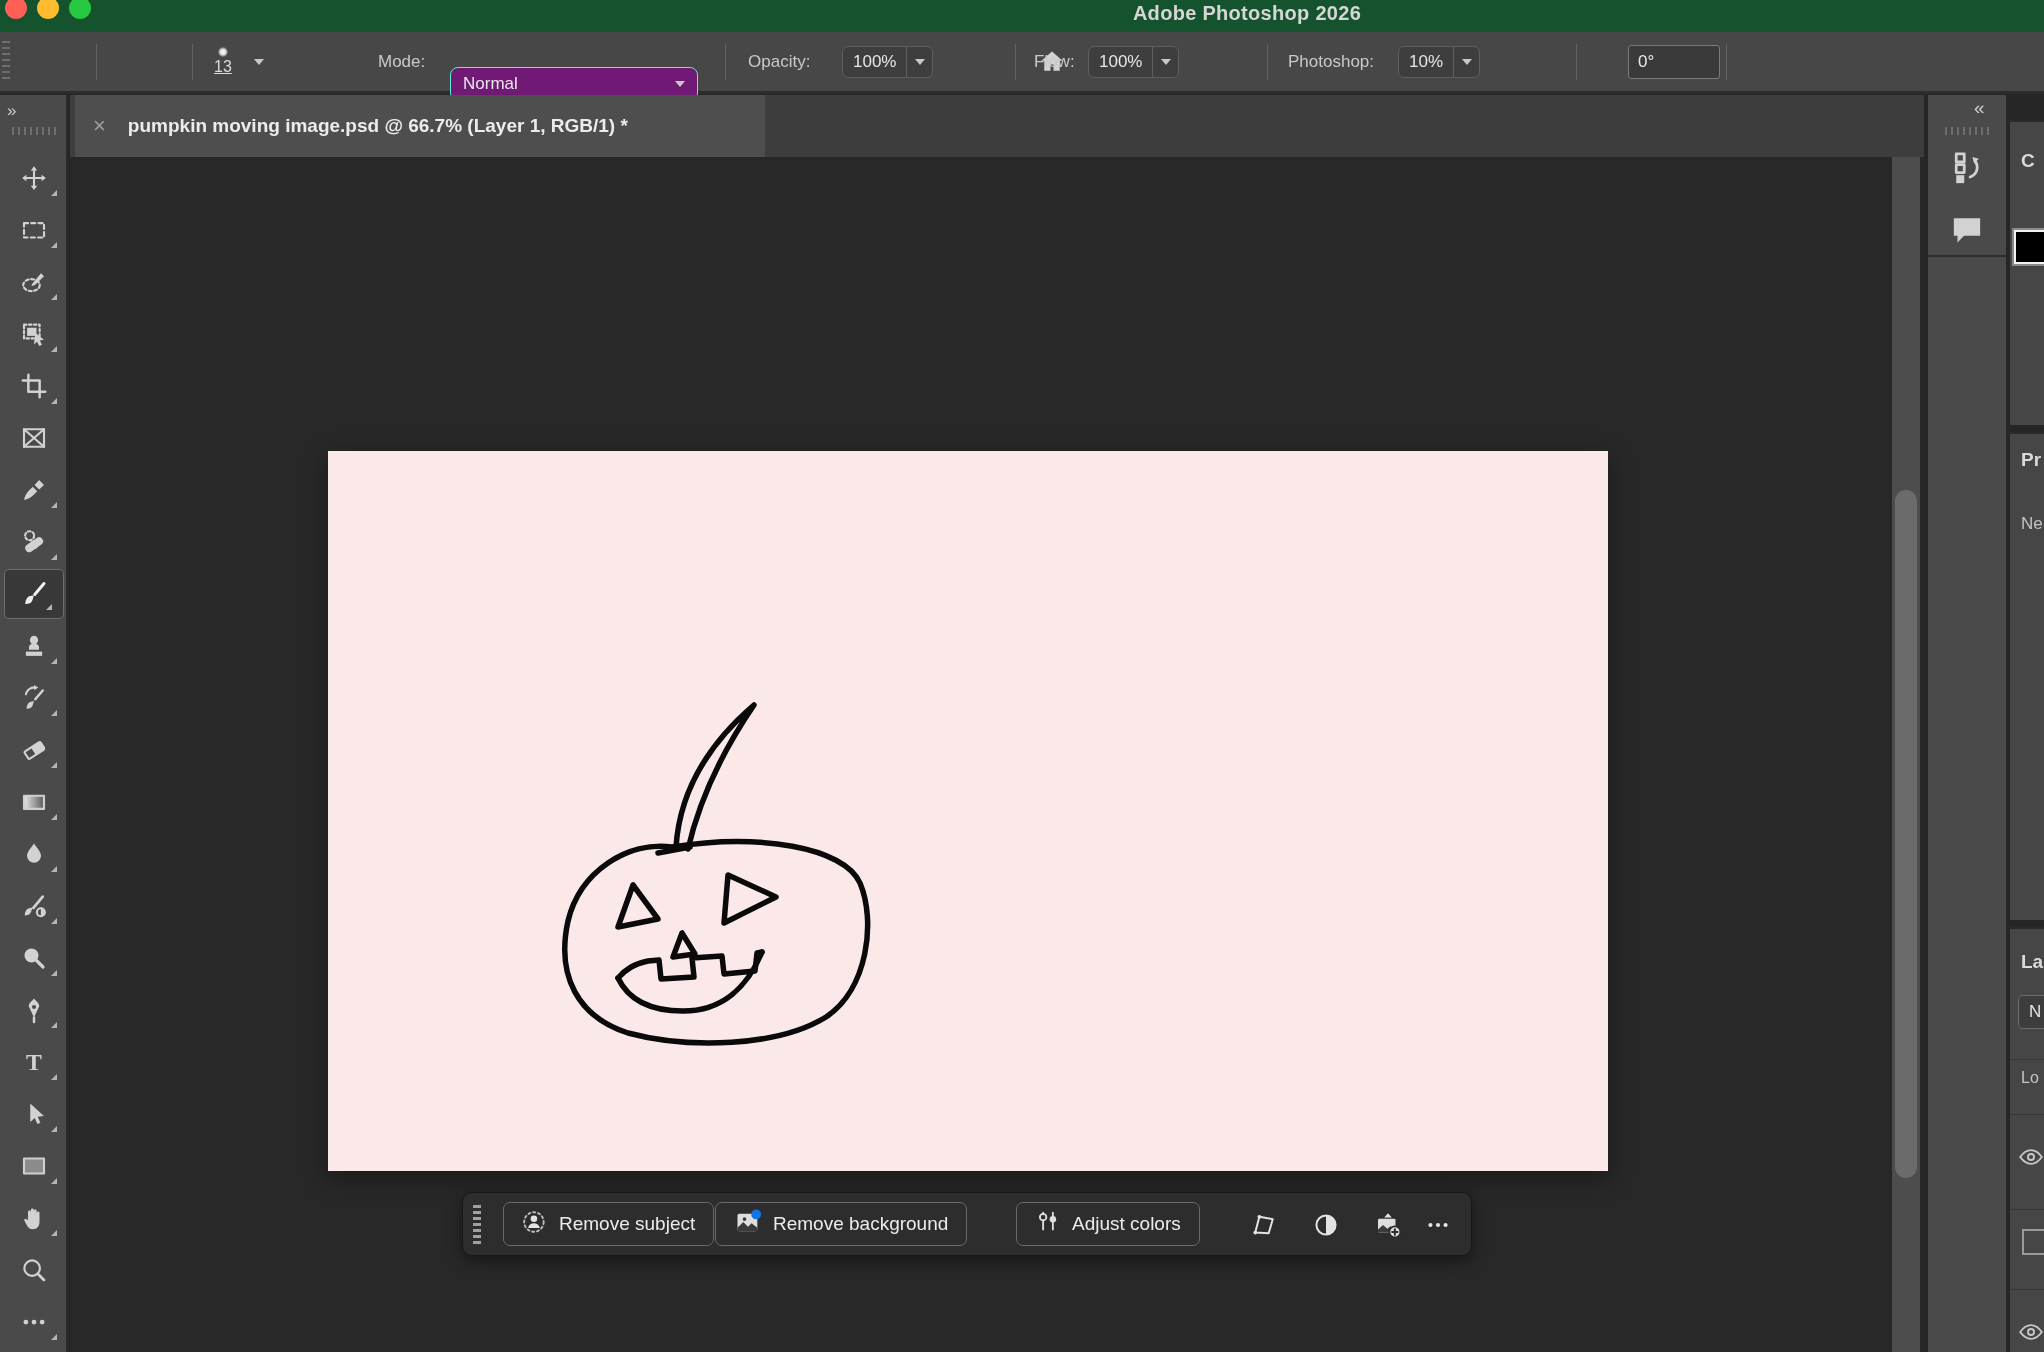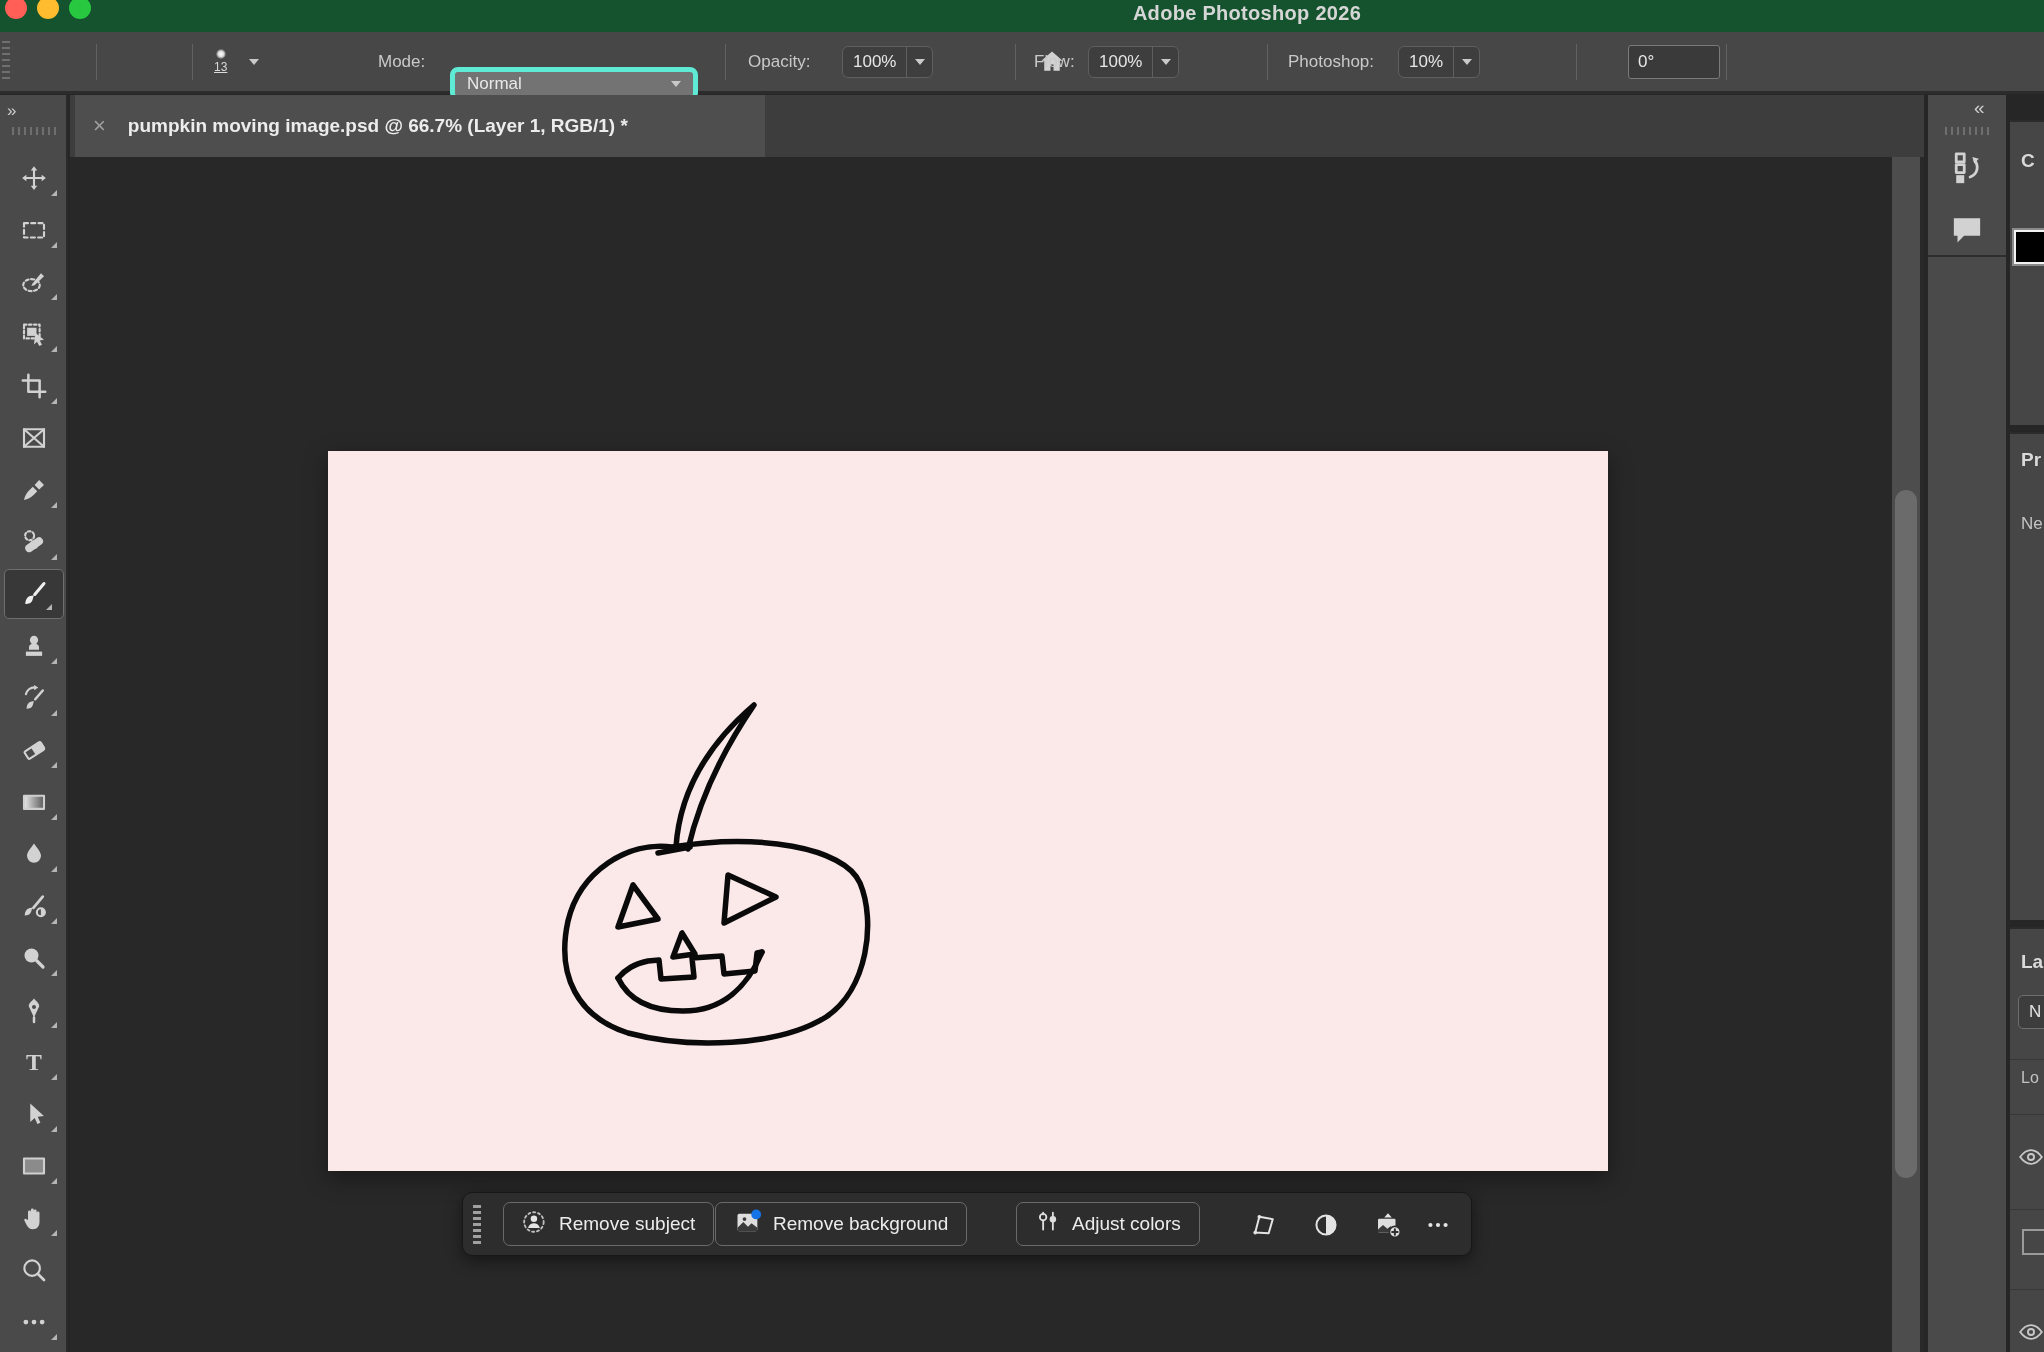--- a/index.html
+++ b/index.html
@@ -21,29 +21,29 @@
   .grip-v { position:absolute; width:8px; background:
     repeating-linear-gradient(180deg,#6f6f6f 0 2px,transparent 2px 6px); }
   .field { display:flex; align-items:stretch; height:32px; background:#3e3e3e;
     border:1px solid #5f5f5f; border-radius:6px; overflow:hidden; color:#e6e6e6; }
   .field .val { display:flex; align-items:center; padding:0 10px; font-size:17px; }
   .field .chev { display:flex; align-items:center; justify-content:center; width:26px; border-left:1px solid #5f5f5f; }
   .caret { width:0; height:0; border-left:5px solid transparent; border-right:5px solid transparent;
     border-top:6px solid #c9c9c9; }
   .caret-plain { width:0; height:0; border-left:5px solid transparent; border-right:5px solid transparent;
     border-top:6px solid #c9c9c9; }
-  #mode-select { width:248px; height:34px; background:#737373; border:5px solid #5eead4; border-radius:8px;
+  #mode-select { width:248px; height:34px; background:#701a75; border:1px solid #5eead4; border-radius:8px;
     display:flex; align-items:center; padding:0 12px; color:#e8e8e8; font-size:17px;margin-top:44px; }
   #mode-select .caret { margin-left:auto; }
   #angle-field { width:92px; height:34px; background:#3a3a3a; border:1px solid #7a7a7a; border-radius:3px;
     display:flex; align-items:center; padding:0 9px; color:#e8e8e8; font-size:17px; }
   .obicon { display:flex; align-items:center; justify-content:center; position:relative; }
   #brush-dot { width:10px; height:10px; border-radius:50%;
     background:radial-gradient(circle,#ffffff 0%,#dcdcdc 40%,rgba(120,120,120,0) 75%); margin:0 auto 1px; }
-  #brush-size-wrap { display:flex; flex-direction:column; align-items:center; color:#dadada; font-size:12px;text-decoration:underline; }
+  #brush-size-wrap { display:flex; flex-direction:column; align-items:center; color:#dadada; font-size:16px;text-decoration:underline; }
 
   
   #toolbar { position:absolute; left:0; top:95px; width:68px; height:1257px; background:#4a4a4a;
     border-right:2px solid #2a2a2a; }
   #tb-collapse { position:absolute; left:7px; top:6px; color:#cfcfcf; font-size:17px; letter-spacing:-2px; cursor:default; }
   .grip-h { position:absolute; height:8px; background:
     repeating-linear-gradient(90deg,#6f6f6f 0 2px,transparent 2px 6px); }
   #tools { position:absolute; left:0; top:57px; width:68px; }
   .tool { position:relative; width:68px; height:52px; display:flex; align-items:center; justify-content:center; }
   .tool svg { stroke:#d2d2d2; fill:none; stroke-width:1.7; stroke-linecap:round; stroke-linejoin:round; }

